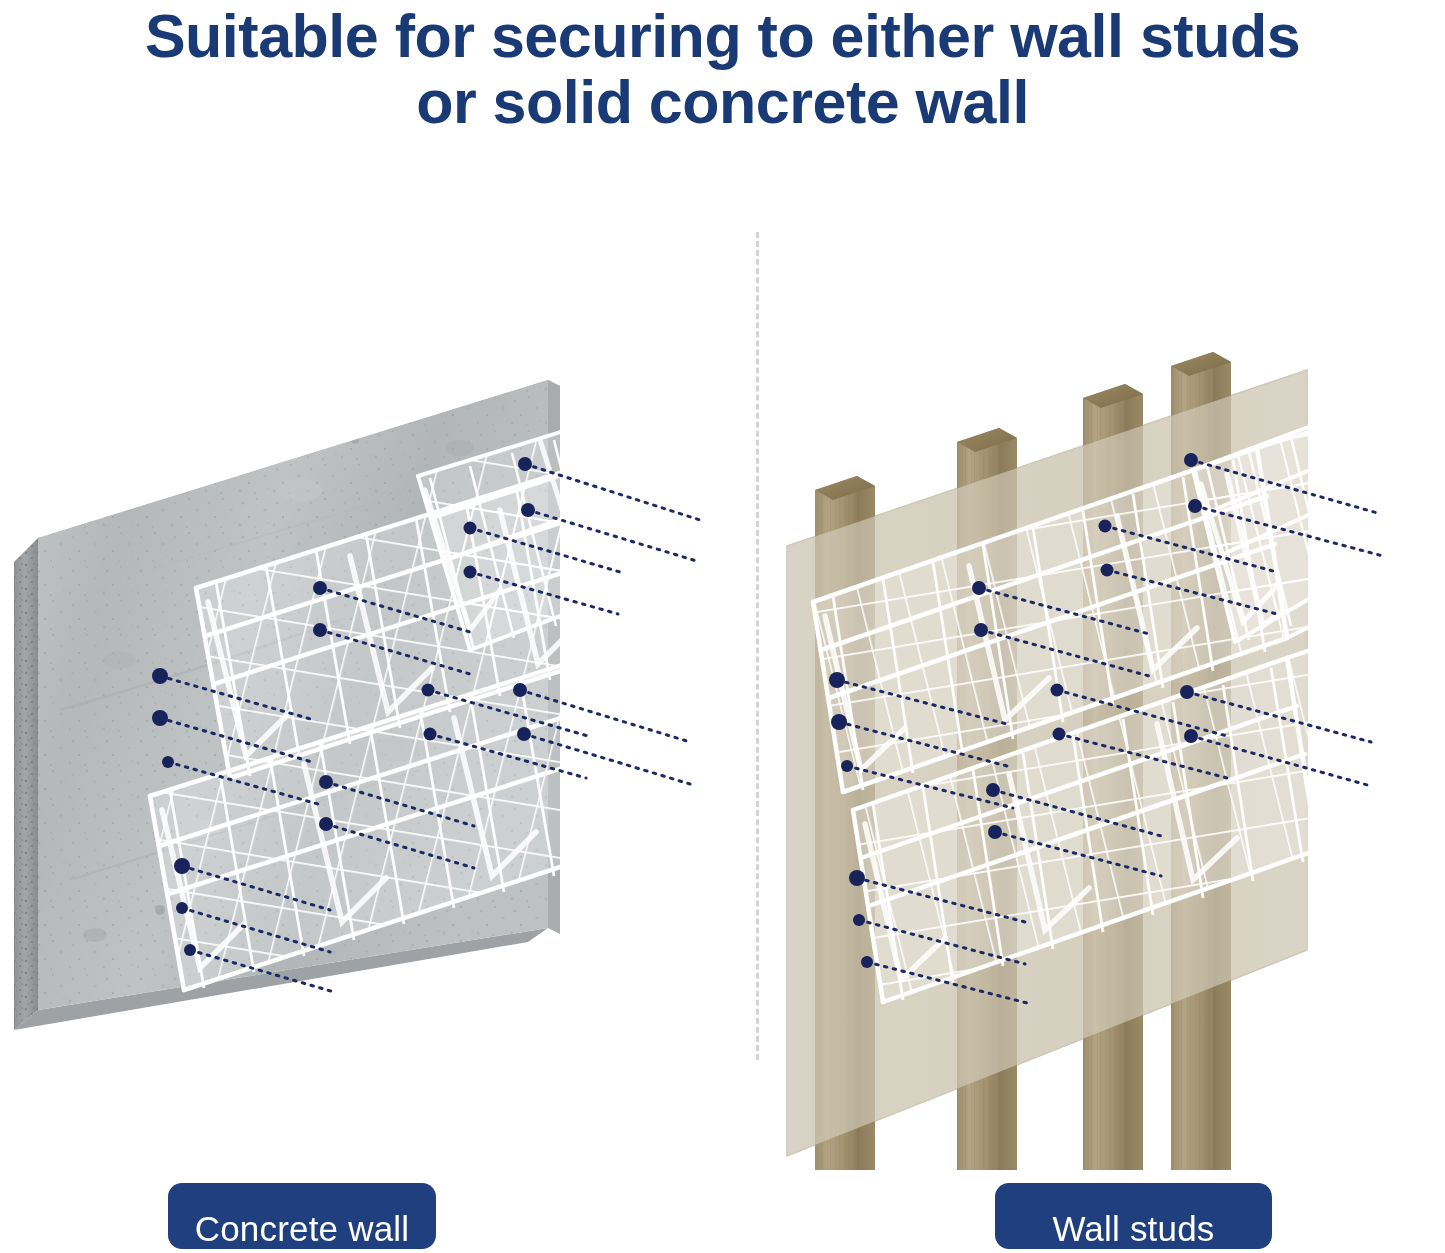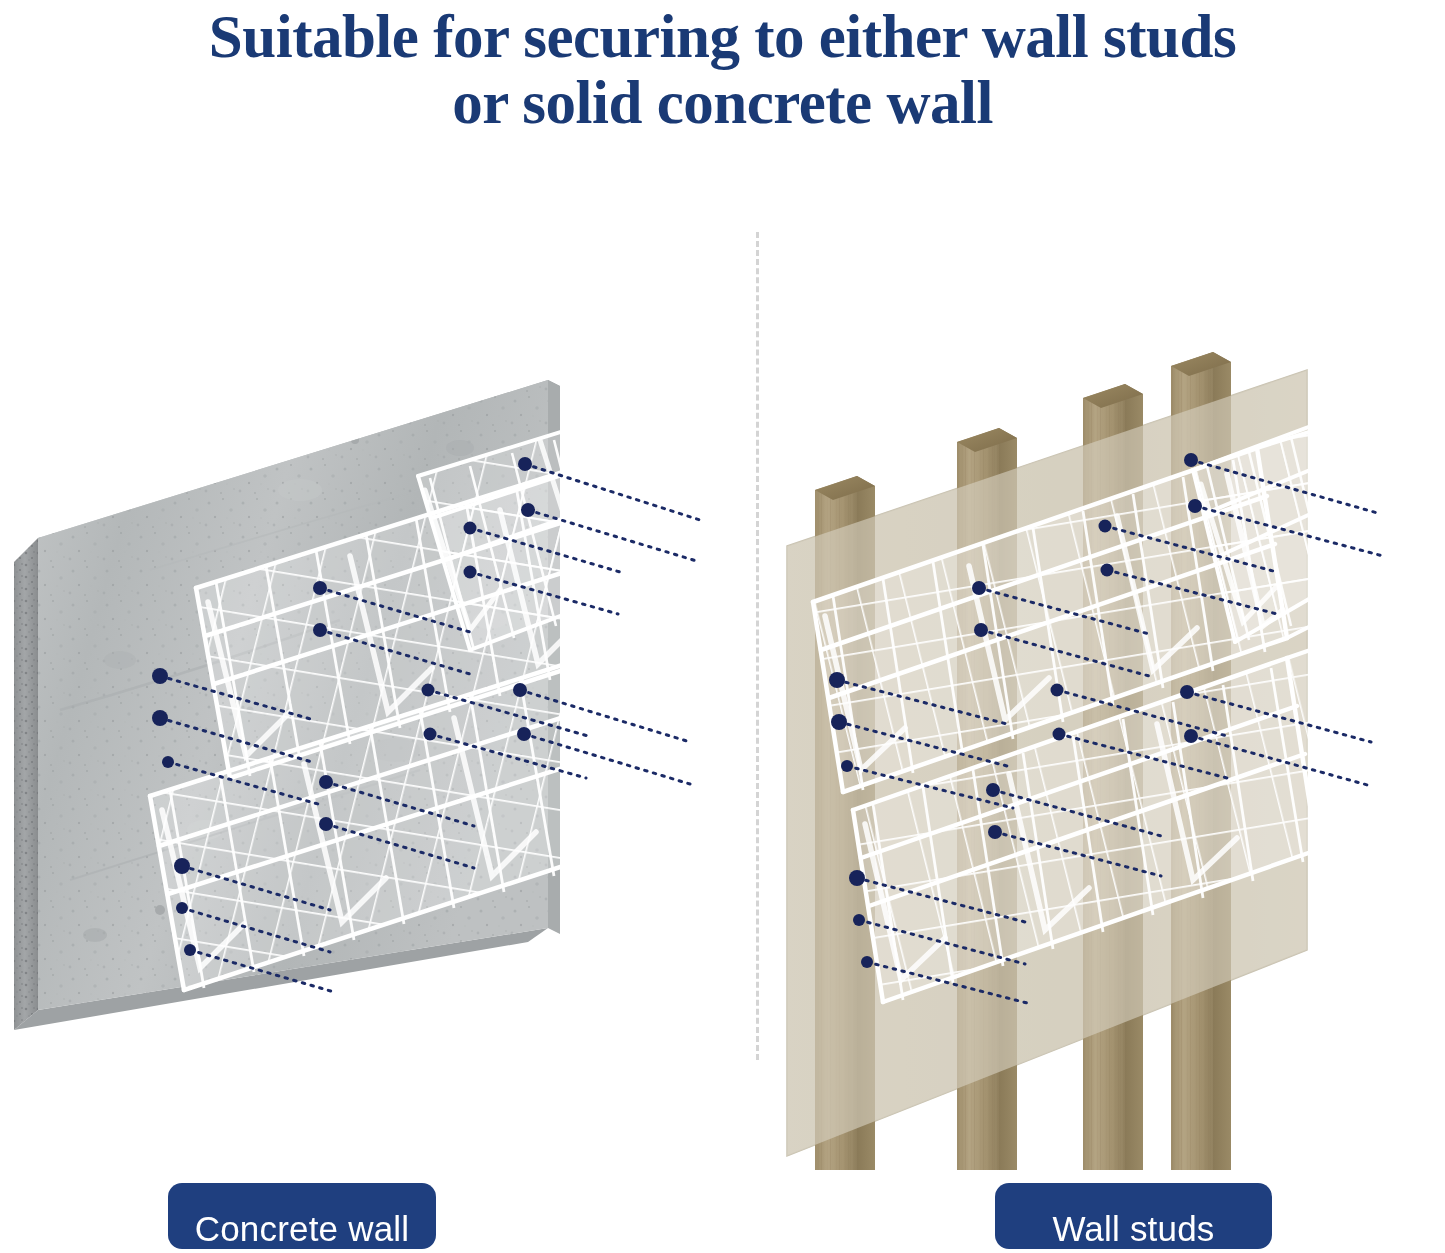--- a/index.html
+++ b/index.html
@@ -16,21 +16,21 @@
   }
 
   
   .headline {
     position: absolute;
     left: 0;
     top: 4px;
     width: 1445px;
     text-align: center;
     color: #1a3a75;
-    font-family: Liberation Serif, serif;
+    font-family: Liberation Sans, sans-serif;
     font-weight: bold;
     font-size: 60px;
     line-height: 1.08;
     letter-spacing: -0.5px;
   }
   .headline .line {
     display: block;
     white-space: nowrap;
   }
   .headline .line1 { font-size: 61px; }

